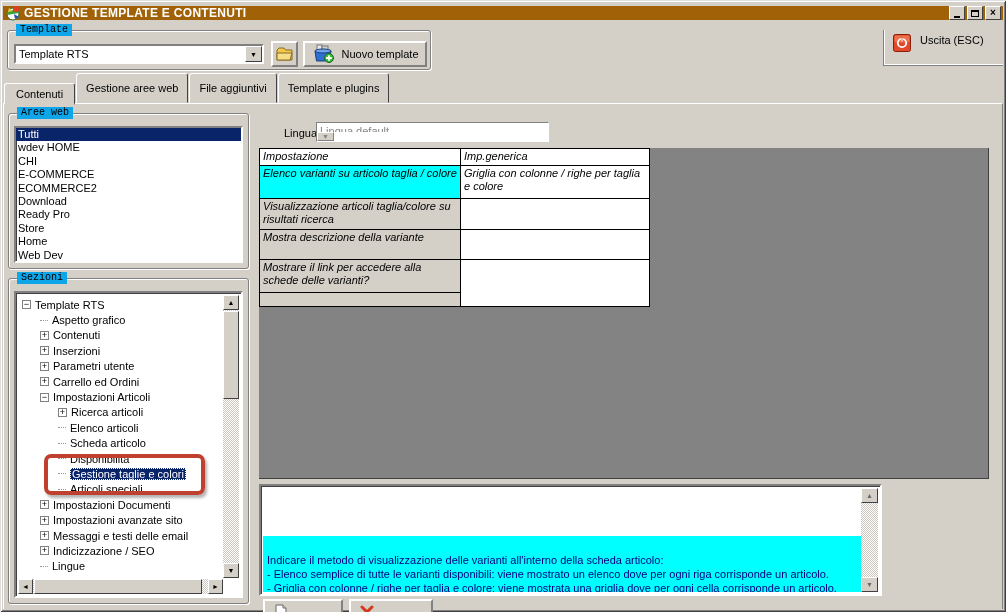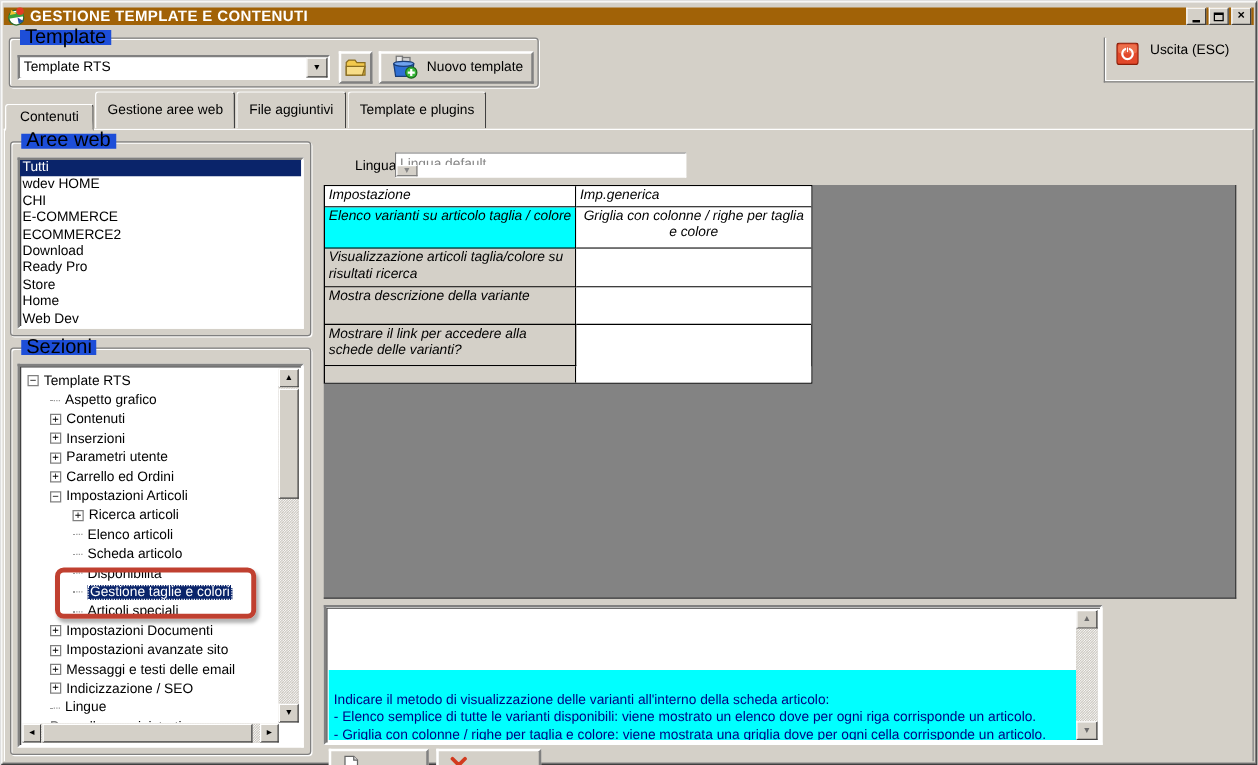--- a/index.html
+++ b/index.html
@@ -6,21 +6,21 @@
   *{box-sizing:border-box;font-family:"Liberation Sans","DejaVu Sans",sans-serif;}
   .window{
     position:relative;width:1006px;height:612px;background:#D4D0C8;overflow:hidden;
     box-shadow:inset 1px 1px 0 #DFDFDF, inset -1px -1px 0 #404040, inset 2px 2px 0 #FFFFFF, inset -2px -2px 0 #808080;
   }
   
   .raised{background:#D4D0C8;border:2px solid;border-color:#FFFFFF #808080 #808080 #FFFFFF;}
   .raised-thin{background:#D4D0C8;border:1px solid;border-color:#FFFFFF #404040 #404040 #FFFFFF;}
   .sunken{background:#FFFFFF;border:2px solid;border-color:#808080 #FFFFFF #FFFFFF #808080;box-shadow:inset 1px 1px 0 #404040;}
   .groupbox{position:absolute;border:1px solid #808080;border-radius:3px;box-shadow:inset 1px 1px 0 #FFFFFF, 1px 1px 0 #FFFFFF;}
-  .grouplabel{position:absolute;top:-7px;left:8px;background:#1d4ed8;padding:0 4px;font-size:16px;color:#000;line-height:12px;}
+  .grouplabel{position:absolute;top:-7px;left:8px;background:#0ea5e9;padding:0 4px;font-size:10px;color:#000;line-height:12px;font-family:Liberation Mono, monospace;}
   
   .titlebar{position:absolute;left:3px;top:6px;width:1000px;height:14px;background:#a16207;display:flex;align-items:center;padding:0 2px;gap:3px;}
   .titlebar .title{color:#fff;font-size:12px;font-weight:bold;letter-spacing:.3px;white-space:nowrap;}
   .winbtns{margin-left:auto;display:flex;gap:2px;align-items:center;}
   .winbtn{width:16px;height:14px;display:flex;align-items:center;justify-content:center;padding:0;font-size:9px;line-height:9px;color:#000;}
   .glyph-min{width:6px;height:2px;background:#000;margin-top:7px;}
   .glyph-max{width:8px;height:7px;border:1px solid #000;border-top:2px solid #000;}
   .glyph-close{font-weight:bold;font-size:10px;line-height:10px;}
   
   .tpl-group{left:7px;top:30px;width:424px;height:40px;}
@@ -73,21 +73,21 @@
   .lingua-combo .cbtn{border:1px solid;border-color:#FFFFFF #808080 #808080 #FFFFFF;background:#D4D0C8;color:#858585;}
   .gray-panel{position:absolute;left:255px;top:44px;width:730px;height:331px;background:#838383;border:1px solid #404040;border-top:none;border-left:none;}
   .settings-table{position:absolute;left:255px;top:44px;width:391px;border:1px solid #000;background:#fff;font-style:italic;}
   .trow{display:grid;grid-template-columns:201px 1fr;}
   .tcell{font-size:11px;line-height:13px;padding:1px 3px;border-bottom:1px solid #000;overflow:hidden;color:#000;}
   .tcell.left{border-right:1px solid #000;background:#D4D0C8;}
   .tcell.left.hl{background:#00FFFF;}
   .tcell.right{background:#fff;}
   .settings-table > div:nth-child(1){height:17px;}
   .settings-table > div:nth-child(1) .tcell{background:#fff;}
-  .settings-table > div:nth-child(2){height:33px;text-align:center;}
+  .settings-table > div:nth-child(2){height:33px;}
   .settings-table > div:nth-child(3){height:31px;}
   .settings-table > div:nth-child(4){height:30px;}
   .settings-table > div:nth-child(5){height:33px;}
   .settings-table > div:nth-child(6){height:13px;}
   .settings-table > div:nth-child(6) .tcell{border-bottom:none;}
   
   .infobox{position:absolute;left:255px;top:380px;width:623px;height:112px;}
   .infotext{position:absolute;left:2px;top:2px;right:19px;bottom:2px;background:#00FFFF;padding:17px 4px;overflow:hidden;margin-top:48px;}
   .infoline{font-size:11px;line-height:14px;color:#000080;}
   .info-vscroll{position:absolute;right:2px;top:2px;bottom:2px;width:17px;}

